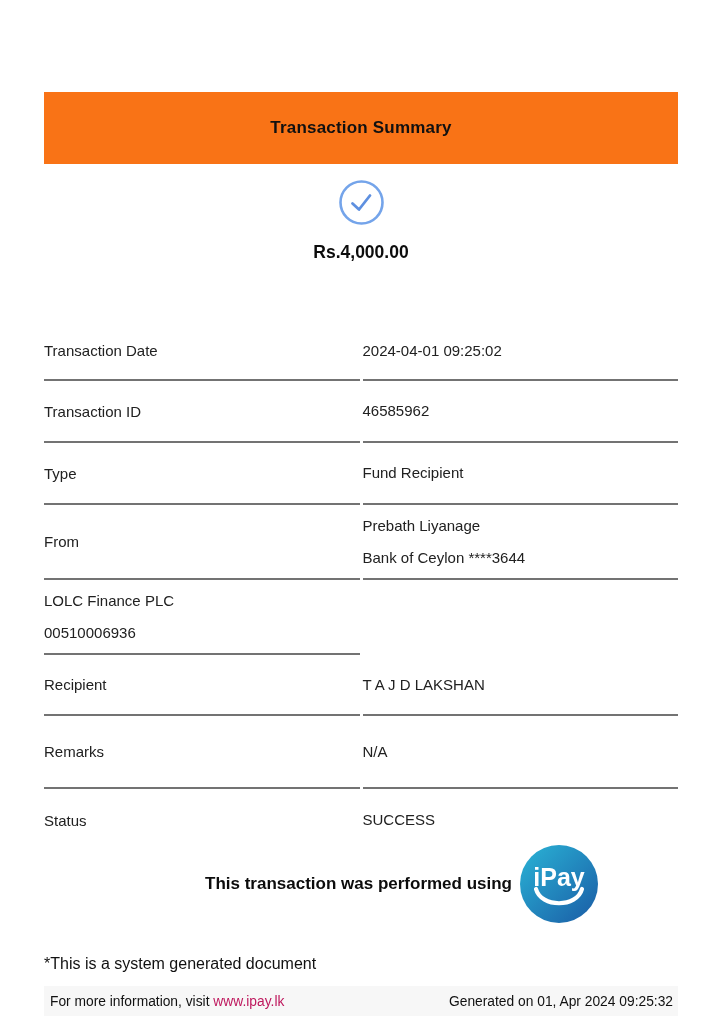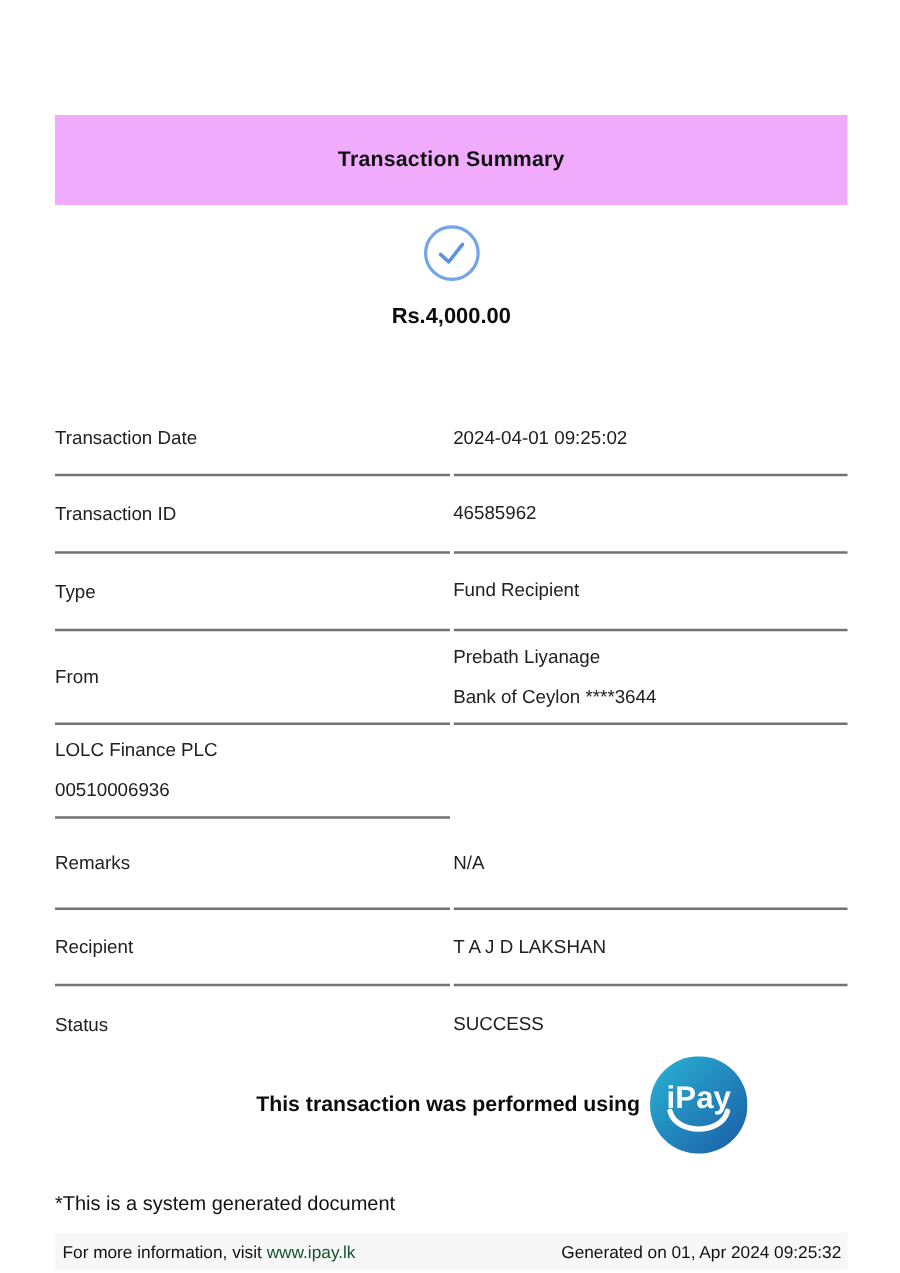--- a/index.html
+++ b/index.html
@@ -6,21 +6,21 @@
   body{
     width:720px;height:1018px;background:#ffffff;overflow:hidden;
     font-family:"Liberation Sans","DejaVu Sans",sans-serif;color:#1c1c1c;
     -webkit-font-smoothing:antialiased;
   }
   .page{position:relative;width:720px;height:1018px;}
   .content{margin:0 42px 0 44px;width:634px;}
 
   
   .header-band{
-    margin-top:92px;height:72px;background:#f0abfc;
+    margin-top:92px;height:72px;background:#f97316;
     display:flex;align-items:center;justify-content:center;
   }
   .header-title{font-size:17px;font-weight:bold;color:#111;letter-spacing:.2px;}
 
   
   .check-wrap{display:flex;justify-content:center;margin-top:15px;}
 
   
   .amount{margin-top:16px;text-align:center;font-size:17.5px;font-weight:bold;color:#0c0c0c;}
 
@@ -49,21 +49,21 @@
   .logo{width:78px;height:78px;display:block;}
 
   
   .footnote{margin-top:32px;font-size:16px;color:#111;}
   .footer-band{
     margin-top:13px;height:30px;background:#f7f7f7;
     display:flex;align-items:center;justify-content:space-between;
     padding:0 5px 0 6px;box-sizing:border-box;font-size:13.8px;color:#111;
   }
   .footer-left{white-space:nowrap;}
-  .footer-link{color:#14532d;text-decoration:none;cursor:pointer;}
+  .footer-link{color:#be185d;text-decoration:none;cursor:pointer;}
   .footer-right{white-space:nowrap;}
 </style>
 </head>
 <body>
 
 <div class="page">
   <div class="content">
 
     <div class="header-band">
       <div class="header-title">Transaction Summary</div>
@@ -109,31 +109,31 @@
         </div>
       </div>
 
       <div class="row h73">
         <div class="cell value">
           <span class="line">LOLC Finance PLC</span>
           <span class="line">00510006936</span>
         </div>
       </div>
 
+      <div class="row h59">
+        <div class="cell label">Recipient</div>
+        <div class="cell value">
+          <span class="line">T A J D LAKSHAN</span>
+        </div>
+      </div>
+
       <div class="row h71">
         <div class="cell label">Remarks</div>
         <div class="cell value">
           <span class="line">N/A</span>
-        </div>
-      </div>
-
-      <div class="row h59">
-        <div class="cell label">Recipient</div>
-        <div class="cell value">
-          <span class="line">T A J D LAKSHAN</span>
         </div>
       </div>
 
       <div class="row h62 noline">
         <div class="cell label">Status</div>
         <div class="cell value">
           <span class="line">SUCCESS</span>
         </div>
       </div>
 

